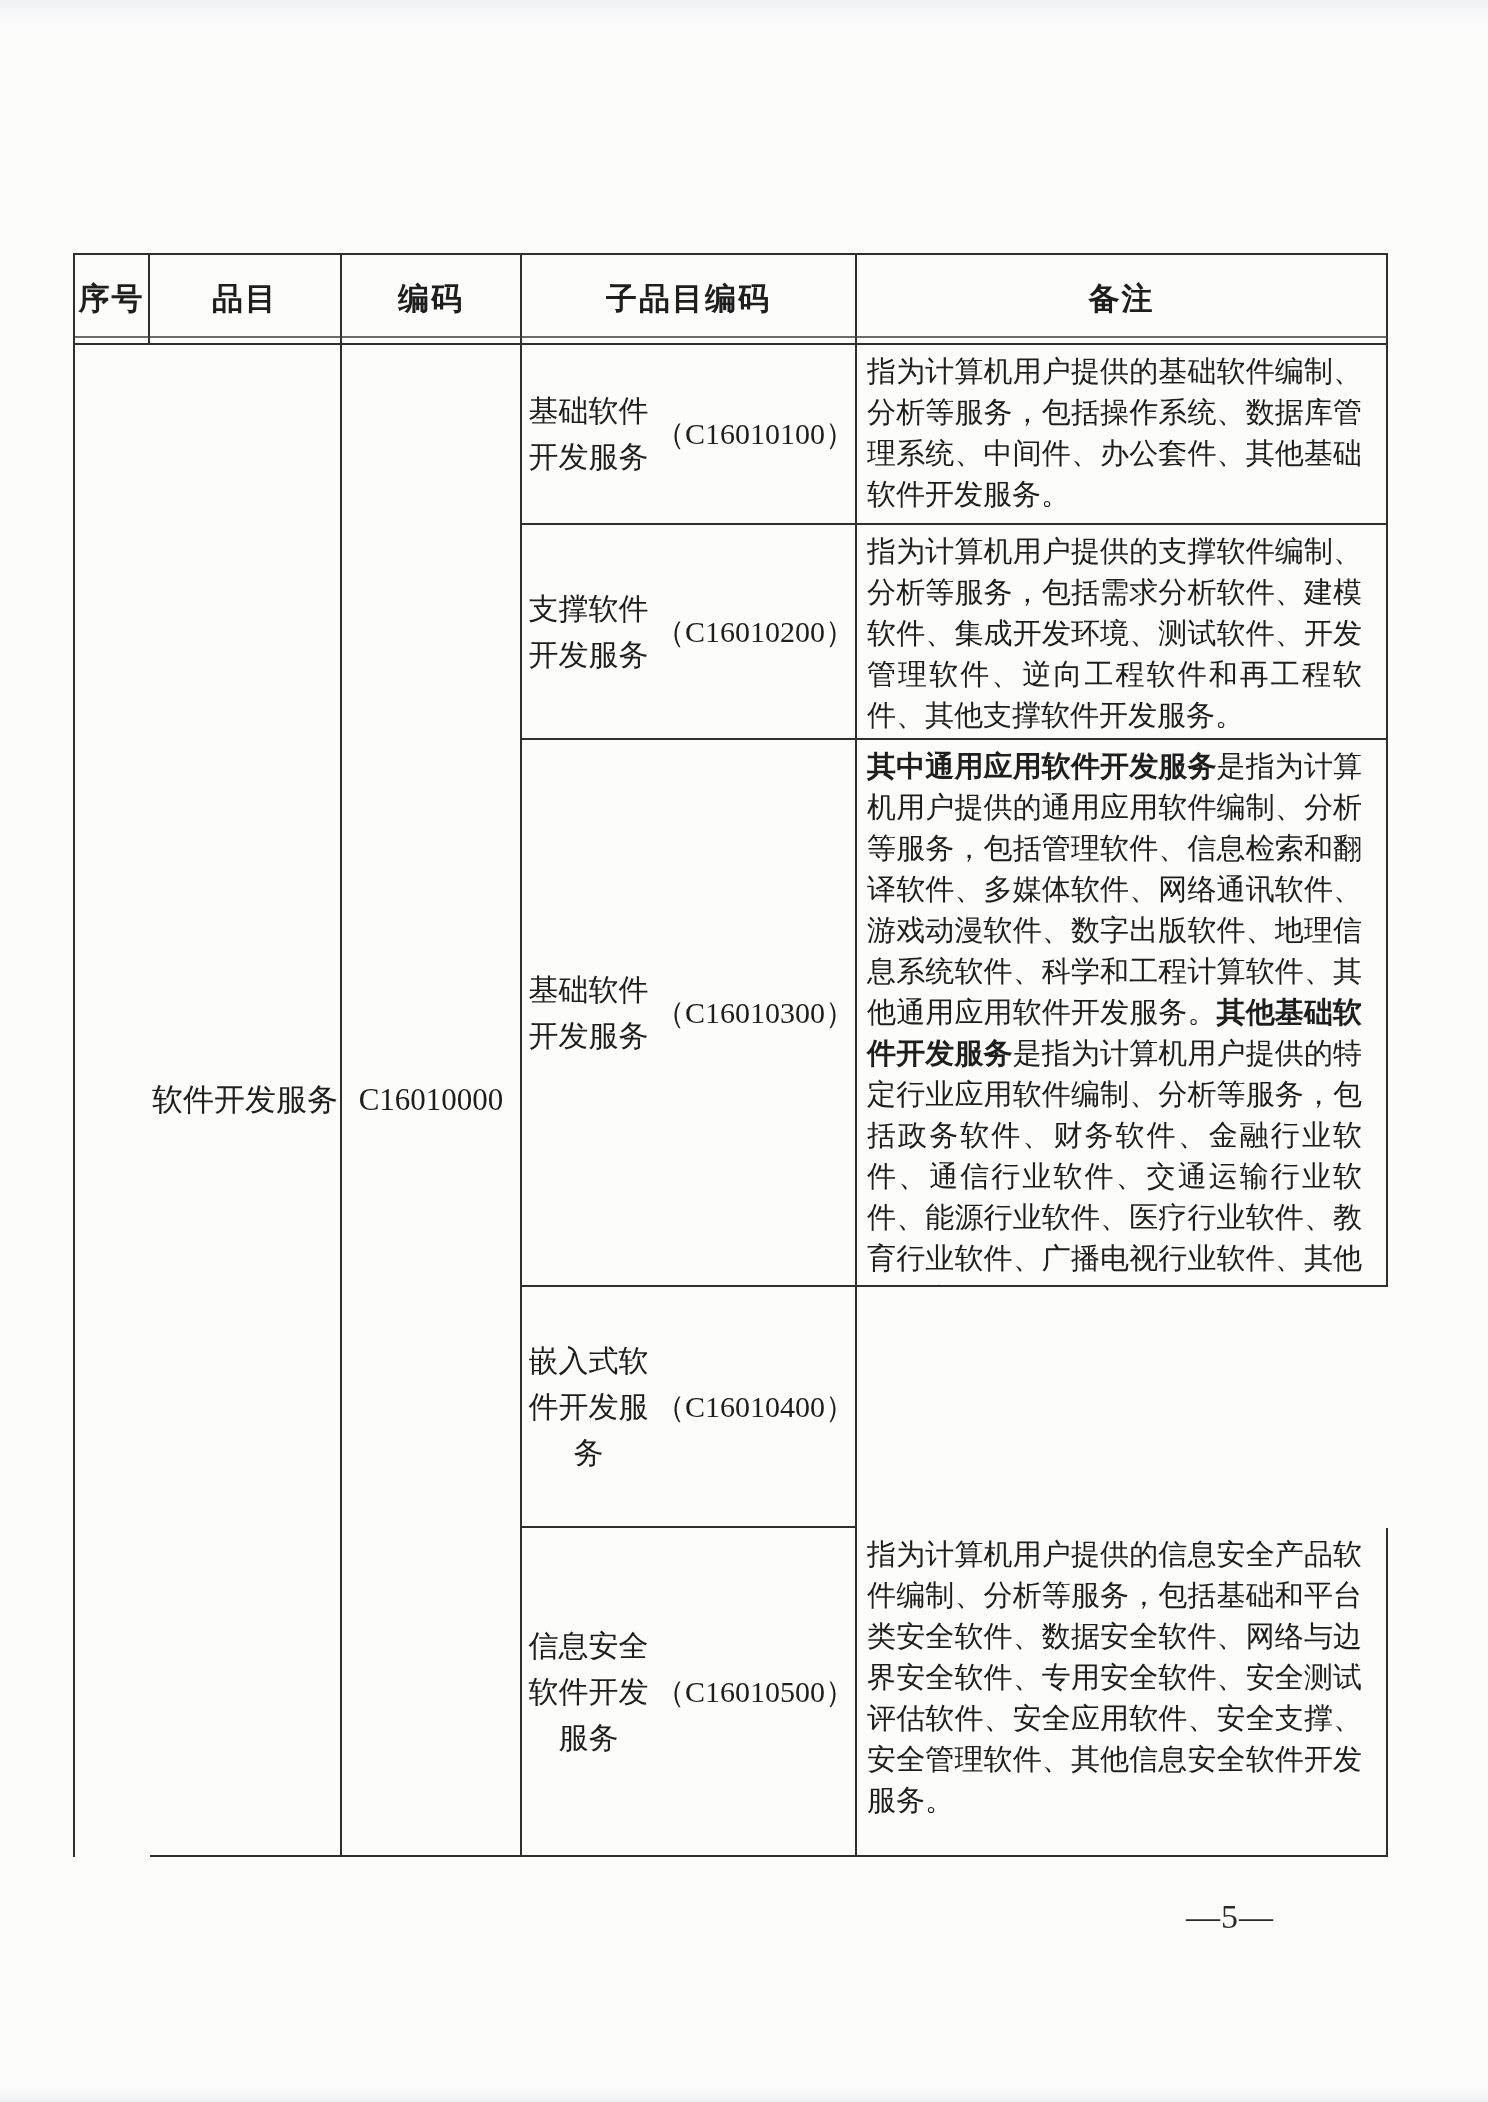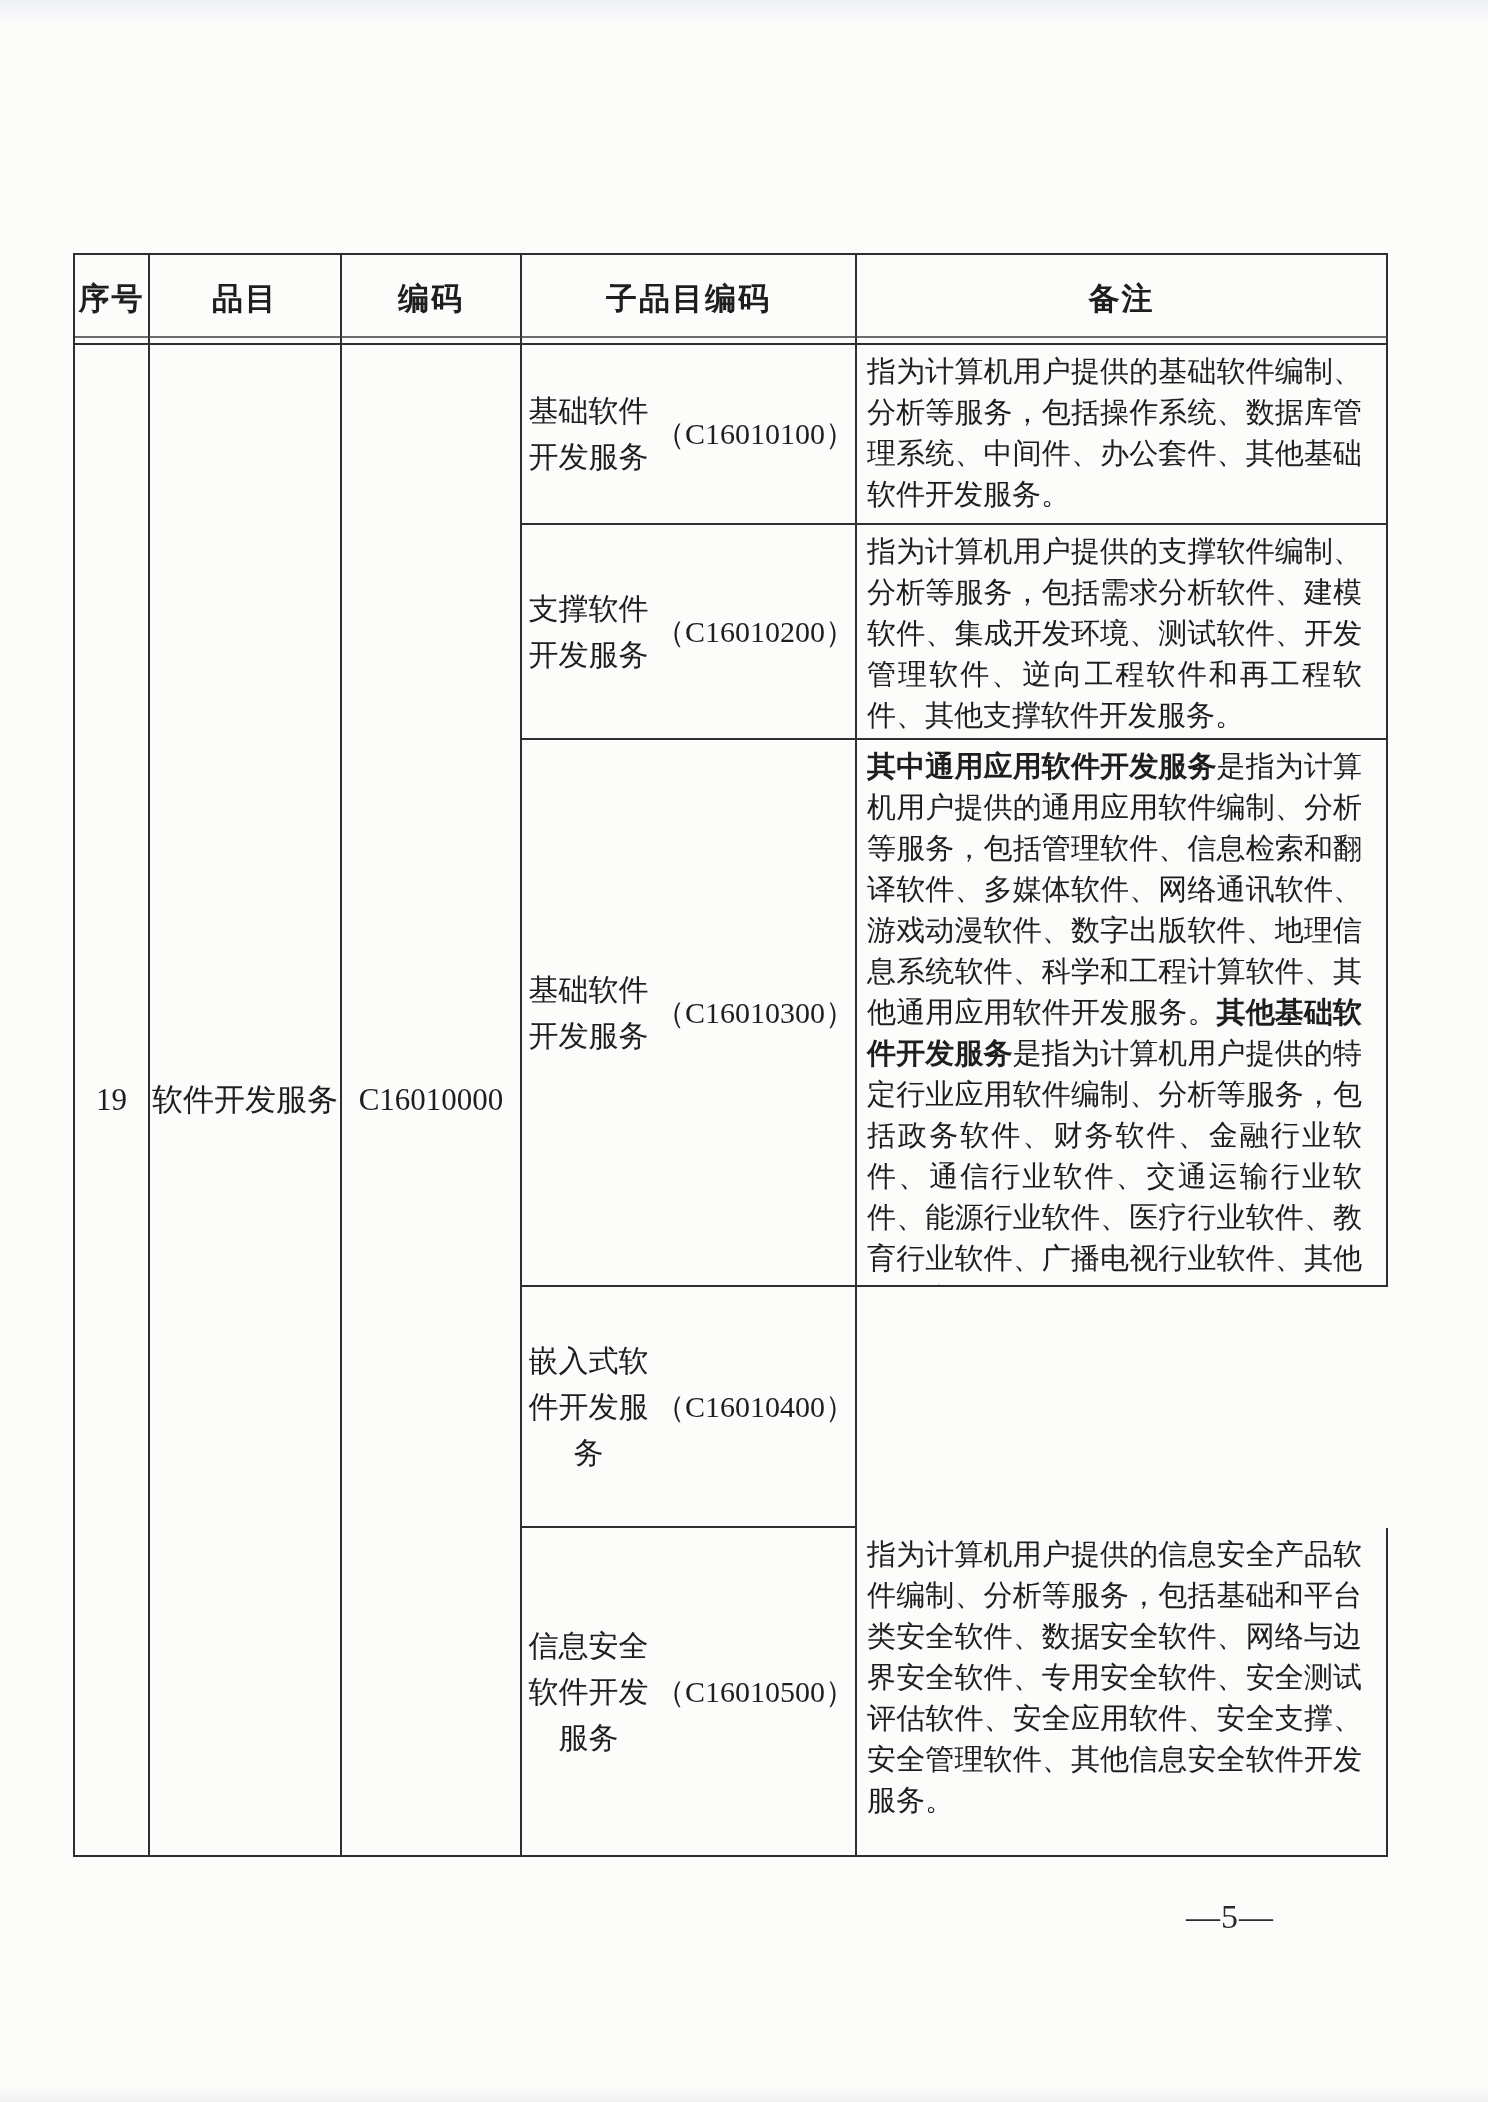--- a/index.html
+++ b/index.html
@@ -82,21 +82,20 @@
 
 <div class="tbl">
   <div class="hdr-dblline"></div>
 
   <div class="cell th rhead c1">序号</div>
   <div class="cell th rhead c2">品目</div>
   <div class="cell th rhead c3">编码</div>
   <div class="cell th rhead c4">子品目编码</div>
   <div class="cell th rhead c5">备注</div>
 
-  <div class="cell center span-body c1">19</div>
   <div class="cell center span-body c2">软件开发服务</div>
   <div class="cell center span-body c3">C16010000</div>
 
   <div class="cell subitem r2 c4">
     <span>基础软件开发服务</span>
     <span>（C16010100）</span>
   </div>
   <div class="cell remark r2 c5">
     <span>指为计算机用户提供的基础软件编制、分析等服务，包括操作系统、数据库管理系统、中间件、办公套件、其他基础软件开发服务。</span>
   </div>

